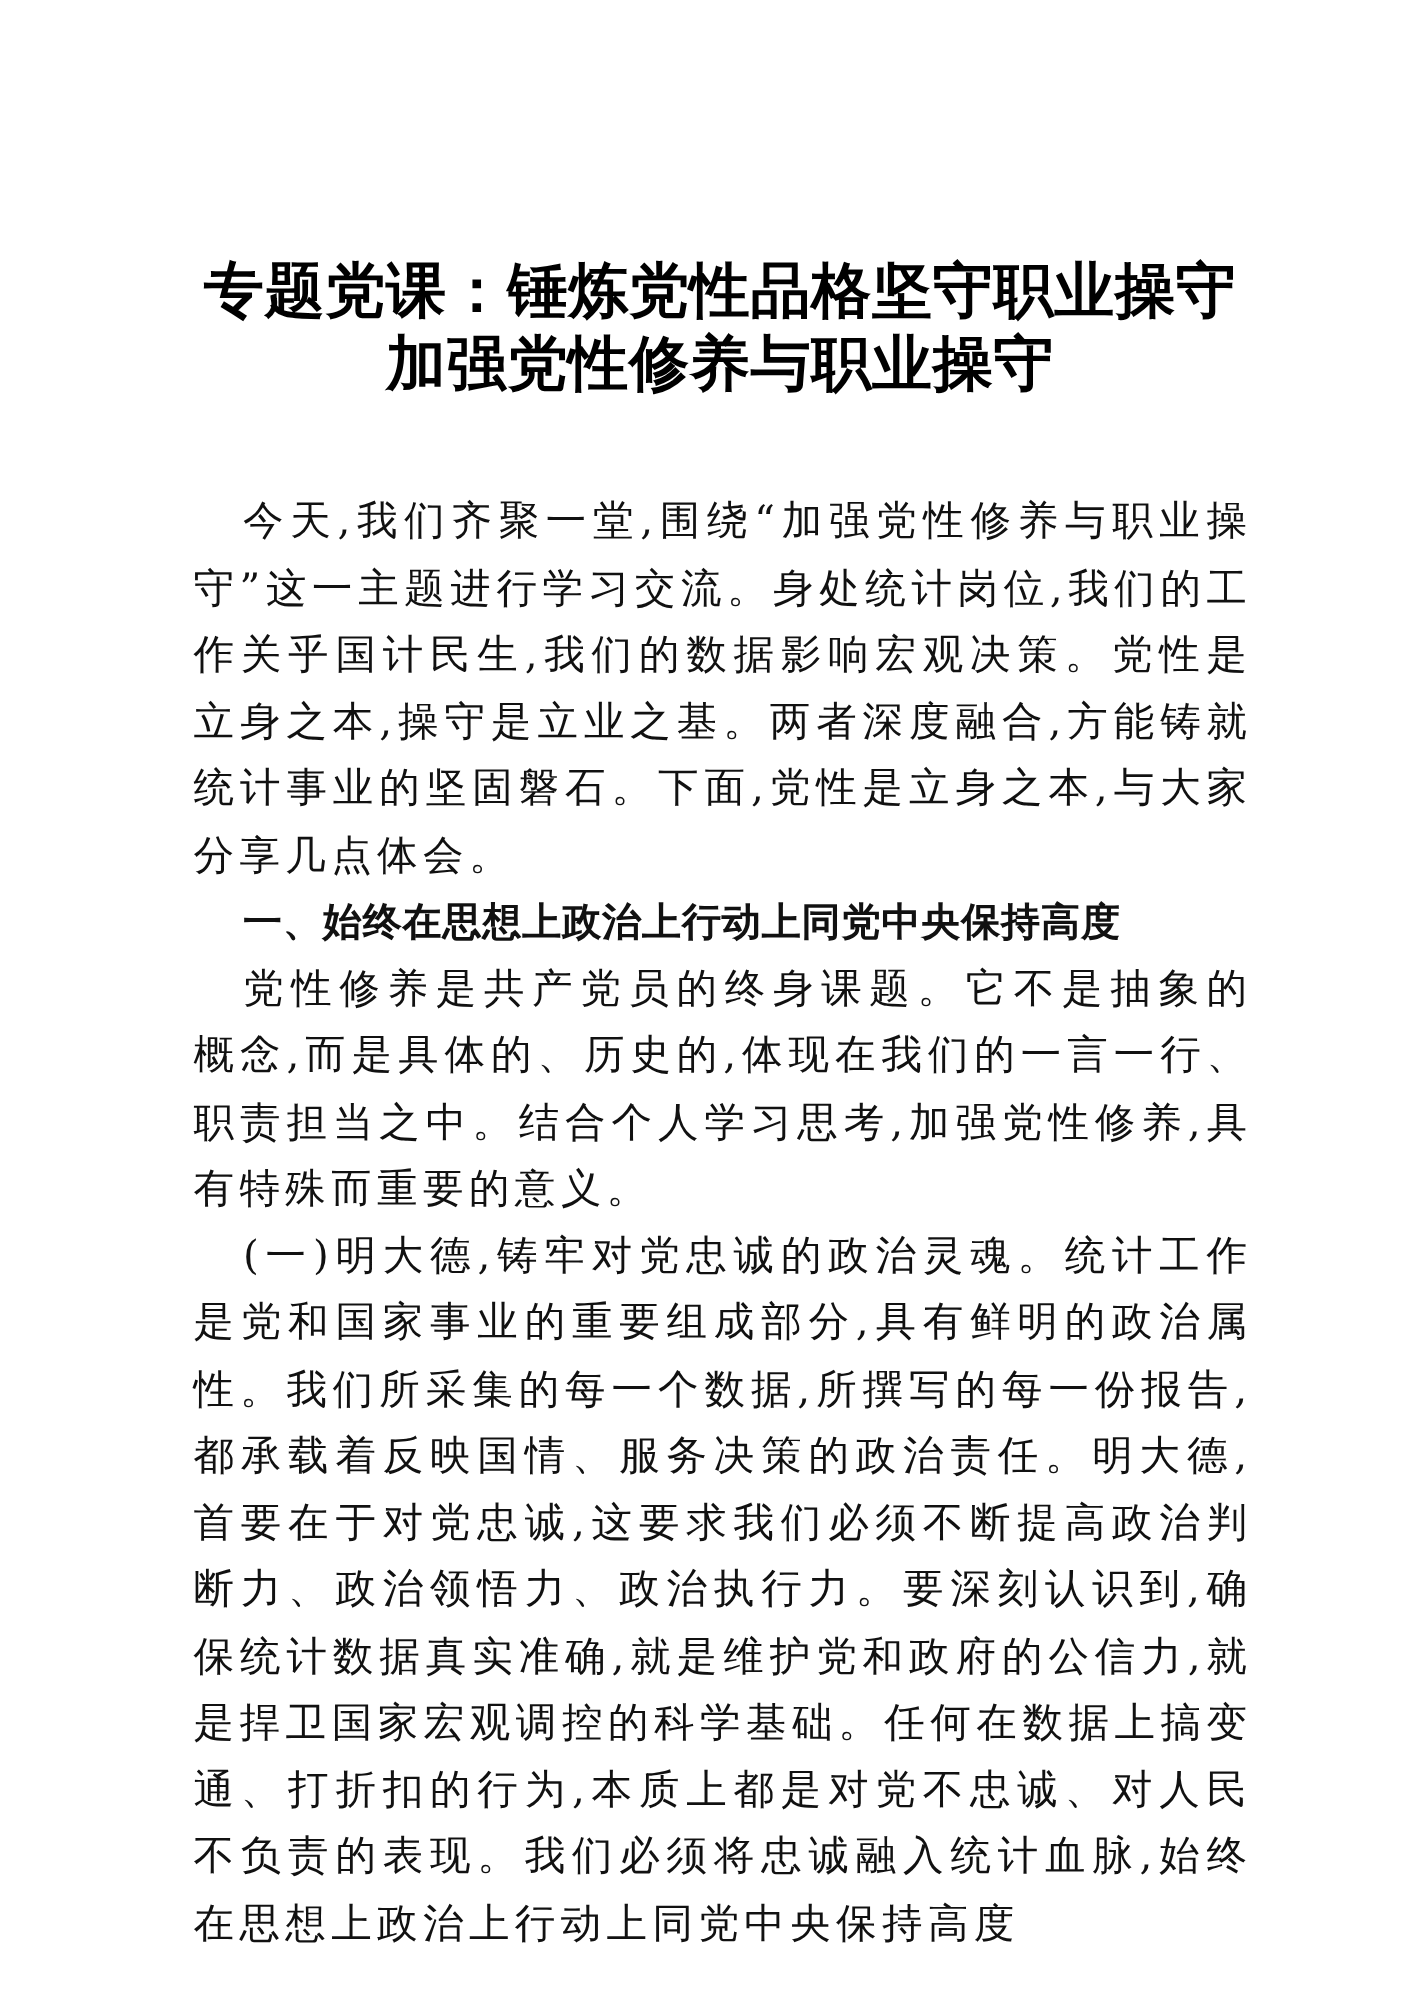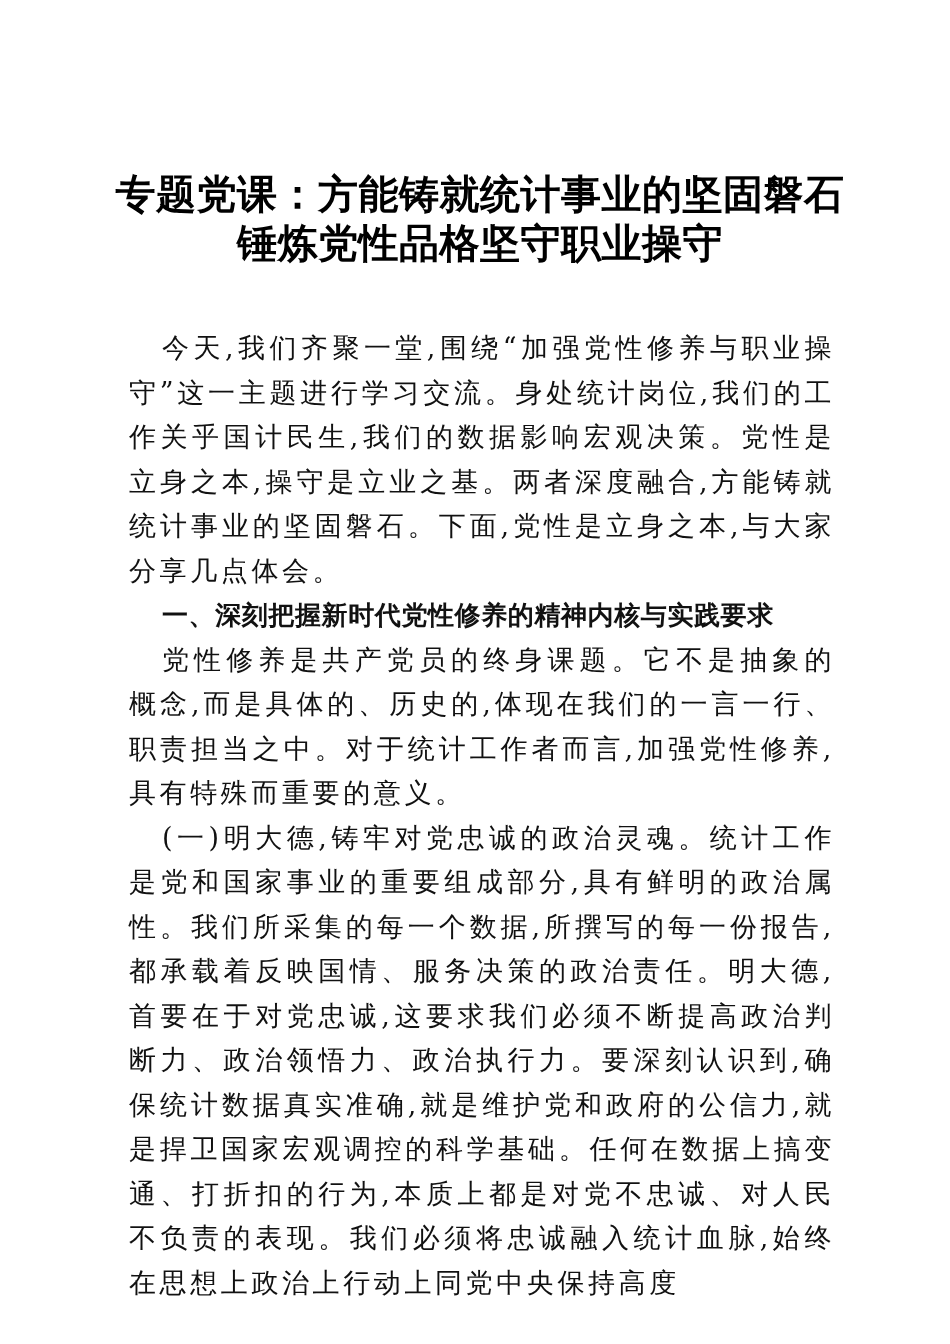--- a/index.html
+++ b/index.html
@@ -69,23 +69,23 @@
     letter-spacing: 0.6px;
     text-indent: 33px;
     white-space: nowrap;
   }
 </style>
 </head>
 <body>
 
 <div class="page">
   <h1 class="title">
-    <span>专题党课：方能铸就统计事业的坚固磐石</span>
-    <span>锤炼党性品格坚守职业操守</span>
+    <span>专题党课：锤炼党性品格坚守职业操守</span>
+    <span>加强党性修养与职业操守</span>
   </h1>
 
   <div class="body-text">
     <p class="indent">今天,我们齐聚一堂,围绕“加强党性修养与职业操守”这一主题进行学习交流。身处统计岗位,我们的工作关乎国计民生,我们的数据影响宏观决策。党性是立身之本,操守是立业之基。两者深度融合,方能铸就统计事业的坚固磐石。下面,党性是立身之本,与大家分享几点体会。</p>
-    <p class="heading">一、深刻把握新时代党性修养的精神内核与实践要求</p>
-    <p class="indent">党性修养是共产党员的终身课题。它不是抽象的概念,而是具体的、历史的,体现在我们的一言一行、职责担当之中。对于统计工作者而言,加强党性修养,具有特殊而重要的意义。</p>
+    <p class="heading">一、始终在思想上政治上行动上同党中央保持高度</p>
+    <p class="indent">党性修养是共产党员的终身课题。它不是抽象的概念,而是具体的、历史的,体现在我们的一言一行、职责担当之中。结合个人学习思考,加强党性修养,具有特殊而重要的意义。</p>
     <p class="indent">(一)明大德,铸牢对党忠诚的政治灵魂。统计工作是党和国家事业的重要组成部分,具有鲜明的政治属性。我们所采集的每一个数据,所撰写的每一份报告,都承载着反映国情、服务决策的政治责任。明大德,首要在于对党忠诚,这要求我们必须不断提高政治判断力、政治领悟力、政治执行力。要深刻认识到,确保统计数据真实准确,就是维护党和政府的公信力,就是捍卫国家宏观调控的科学基础。任何在数据上搞变通、打折扣的行为,本质上都是对党不忠诚、对人民不负责的表现。我们必须将忠诚融入统计血脉,始终在思想上政治上行动上同党中央保持高度</p>
   </div>
 </div>
 
 </body></html>

